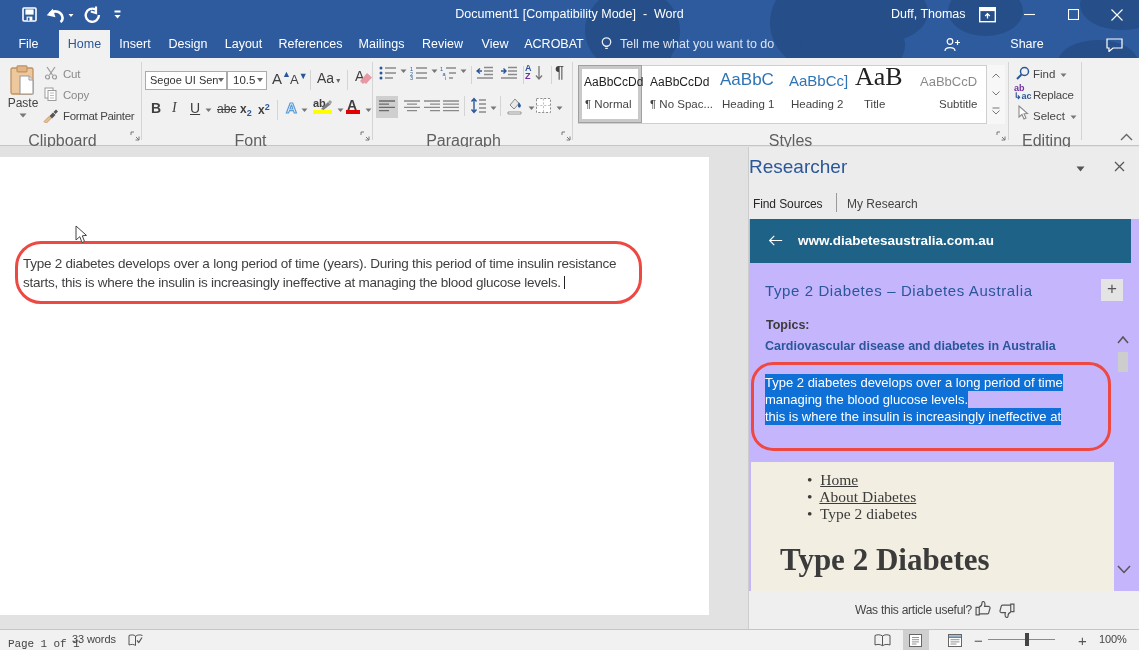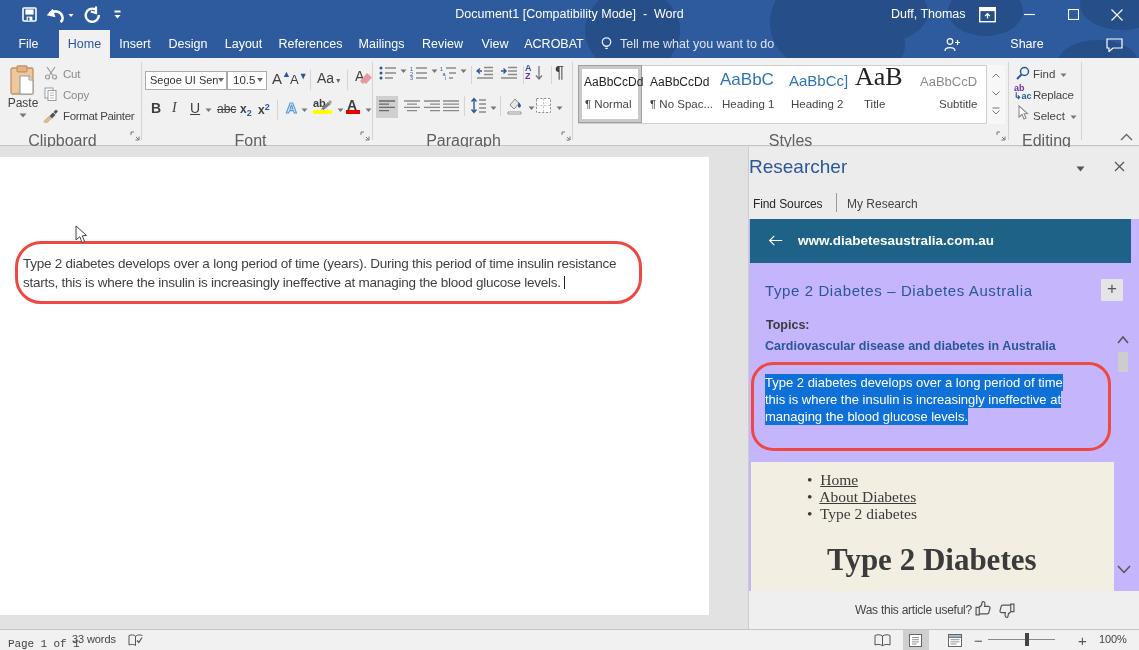--- a/index.html
+++ b/index.html
@@ -370,36 +370,36 @@
     <div class="abs" style="left:48px; top:14px; font-size:13.5px; font-weight:bold;">www.diabetesaustralia.com.au</div>
   </div>
 
   <div class="abs" style="left:16px; top:135px; font-size:15px; letter-spacing:0.6px; color:#2b579a;">Type 2 Diabetes – Diabetes Australia</div>
   <div class="abs" style="left:352px; top:132px; width:22px; height:22px; background:#e4e4e4; color:#555; font-size:17px; text-align:center; line-height:20px;">+</div>
   <div class="abs" style="left:17px; top:171px; font-size:12.5px; font-weight:bold; color:#3b3b3b;">Topics:</div>
   <div class="abs" style="left:16px; top:192px; font-size:12.5px; font-weight:bold; color:#2b579a;">Cardiovascular disease and diabetes in Australia</div>
   <div class="abs" style="left:2px; top:215px; width:360px; height:89px; border:3px solid #ee4843; border-radius:22px;"></div>
   <div class="abs" style="left:16px; top:227px; font-size:13px; color:#fff; white-space:nowrap;">
       <div style="background:#0f70d7; width:max-content; height:17.1px; line-height:17.1px;">Type 2 diabetes develops over a long period of time</div>
+      <div style="background:#0f70d7; width:max-content; height:17.1px; line-height:17.1px;">managing the blood glucose levels.</div>
       <div style="background:#0f70d7; width:max-content; height:17.1px; line-height:17.1px;">this is where the insulin is increasingly ineffective at</div>
-      <div style="background:#0f70d7; width:max-content; height:17.1px; line-height:17.1px;">managing the blood glucose levels.</div>
     </div>
 
   <svg class="abs" style="left:368px; top:188px;" width="12" height="9" viewBox="0 0 12 9">
       <path d="M1 8 L6 2 L11 8" stroke="#555" stroke-width="1.5" fill="none"></path>
     </svg>
   <div class="abs" style="left:369px; top:205px; width:10px; height:20px; background:#cdcdcd;"></div>
 
   <div class="abs" style="left:2px; top:315px; width:363px; height:129px; background:#f2eee1;">
     <div style="position:absolute; left:56px; top:9px; font-family:'Liberation Serif',serif; font-size:15.5px; color:#3b3b3b; line-height:17px;">
       •&nbsp; <span style="text-decoration:underline;">Home</span><br>
       •&nbsp; <span style="text-decoration:underline;">About Diabetes</span><br>
       •&nbsp; Type 2 diabetes
     </div>
-    <div style="position:absolute; left:29px; top:80px; font-family:'Liberation Serif',serif; font-size:31px; font-weight:bold; color:#3b3b3b;margin-left:47px;">Type 2 Diabetes</div>
+    <div style="position:absolute; left:29px; top:80px; font-family:'Liberation Serif',serif; font-size:31px; font-weight:bold; color:#3b3b3b;">Type 2 Diabetes</div>
   </div>
   <svg class="abs" style="left:368px; top:418px;" width="14" height="9" viewBox="0 0 14 9">
       <path d="M1 1 L7 7.5 L13 1" stroke="#555" stroke-width="1.5" fill="none"></path>
     </svg>
   <div id="panelfoot">
     <div class="abs" style="left:106px; top:12px; font-size:12px; letter-spacing:-0.25px; color:#444;">Was this article useful?</div>
     <svg class="abs" style="left:226px; top:10px;" width="16" height="15" viewBox="0 0 15 14">
         <path d="M1 6 h3 v7 h-3 z M4 12 h7.5 a1.5 1.5 0 0 0 1.5-1.5 l1-3.5 a1.5 1.5 0 0 0-1.5-2 h-3.5 c0.5-2 0.5-4-1-4.5 c-1 -0.3-1.5 0.5-1.5 1.5 c0 1.5-1 3-2.5 3.5" fill="none" stroke="#555" stroke-width="1.1"></path>
       </svg>
     <svg class="abs" style="left:250px; top:12px;" width="16" height="15" viewBox="0 0 15 14">

